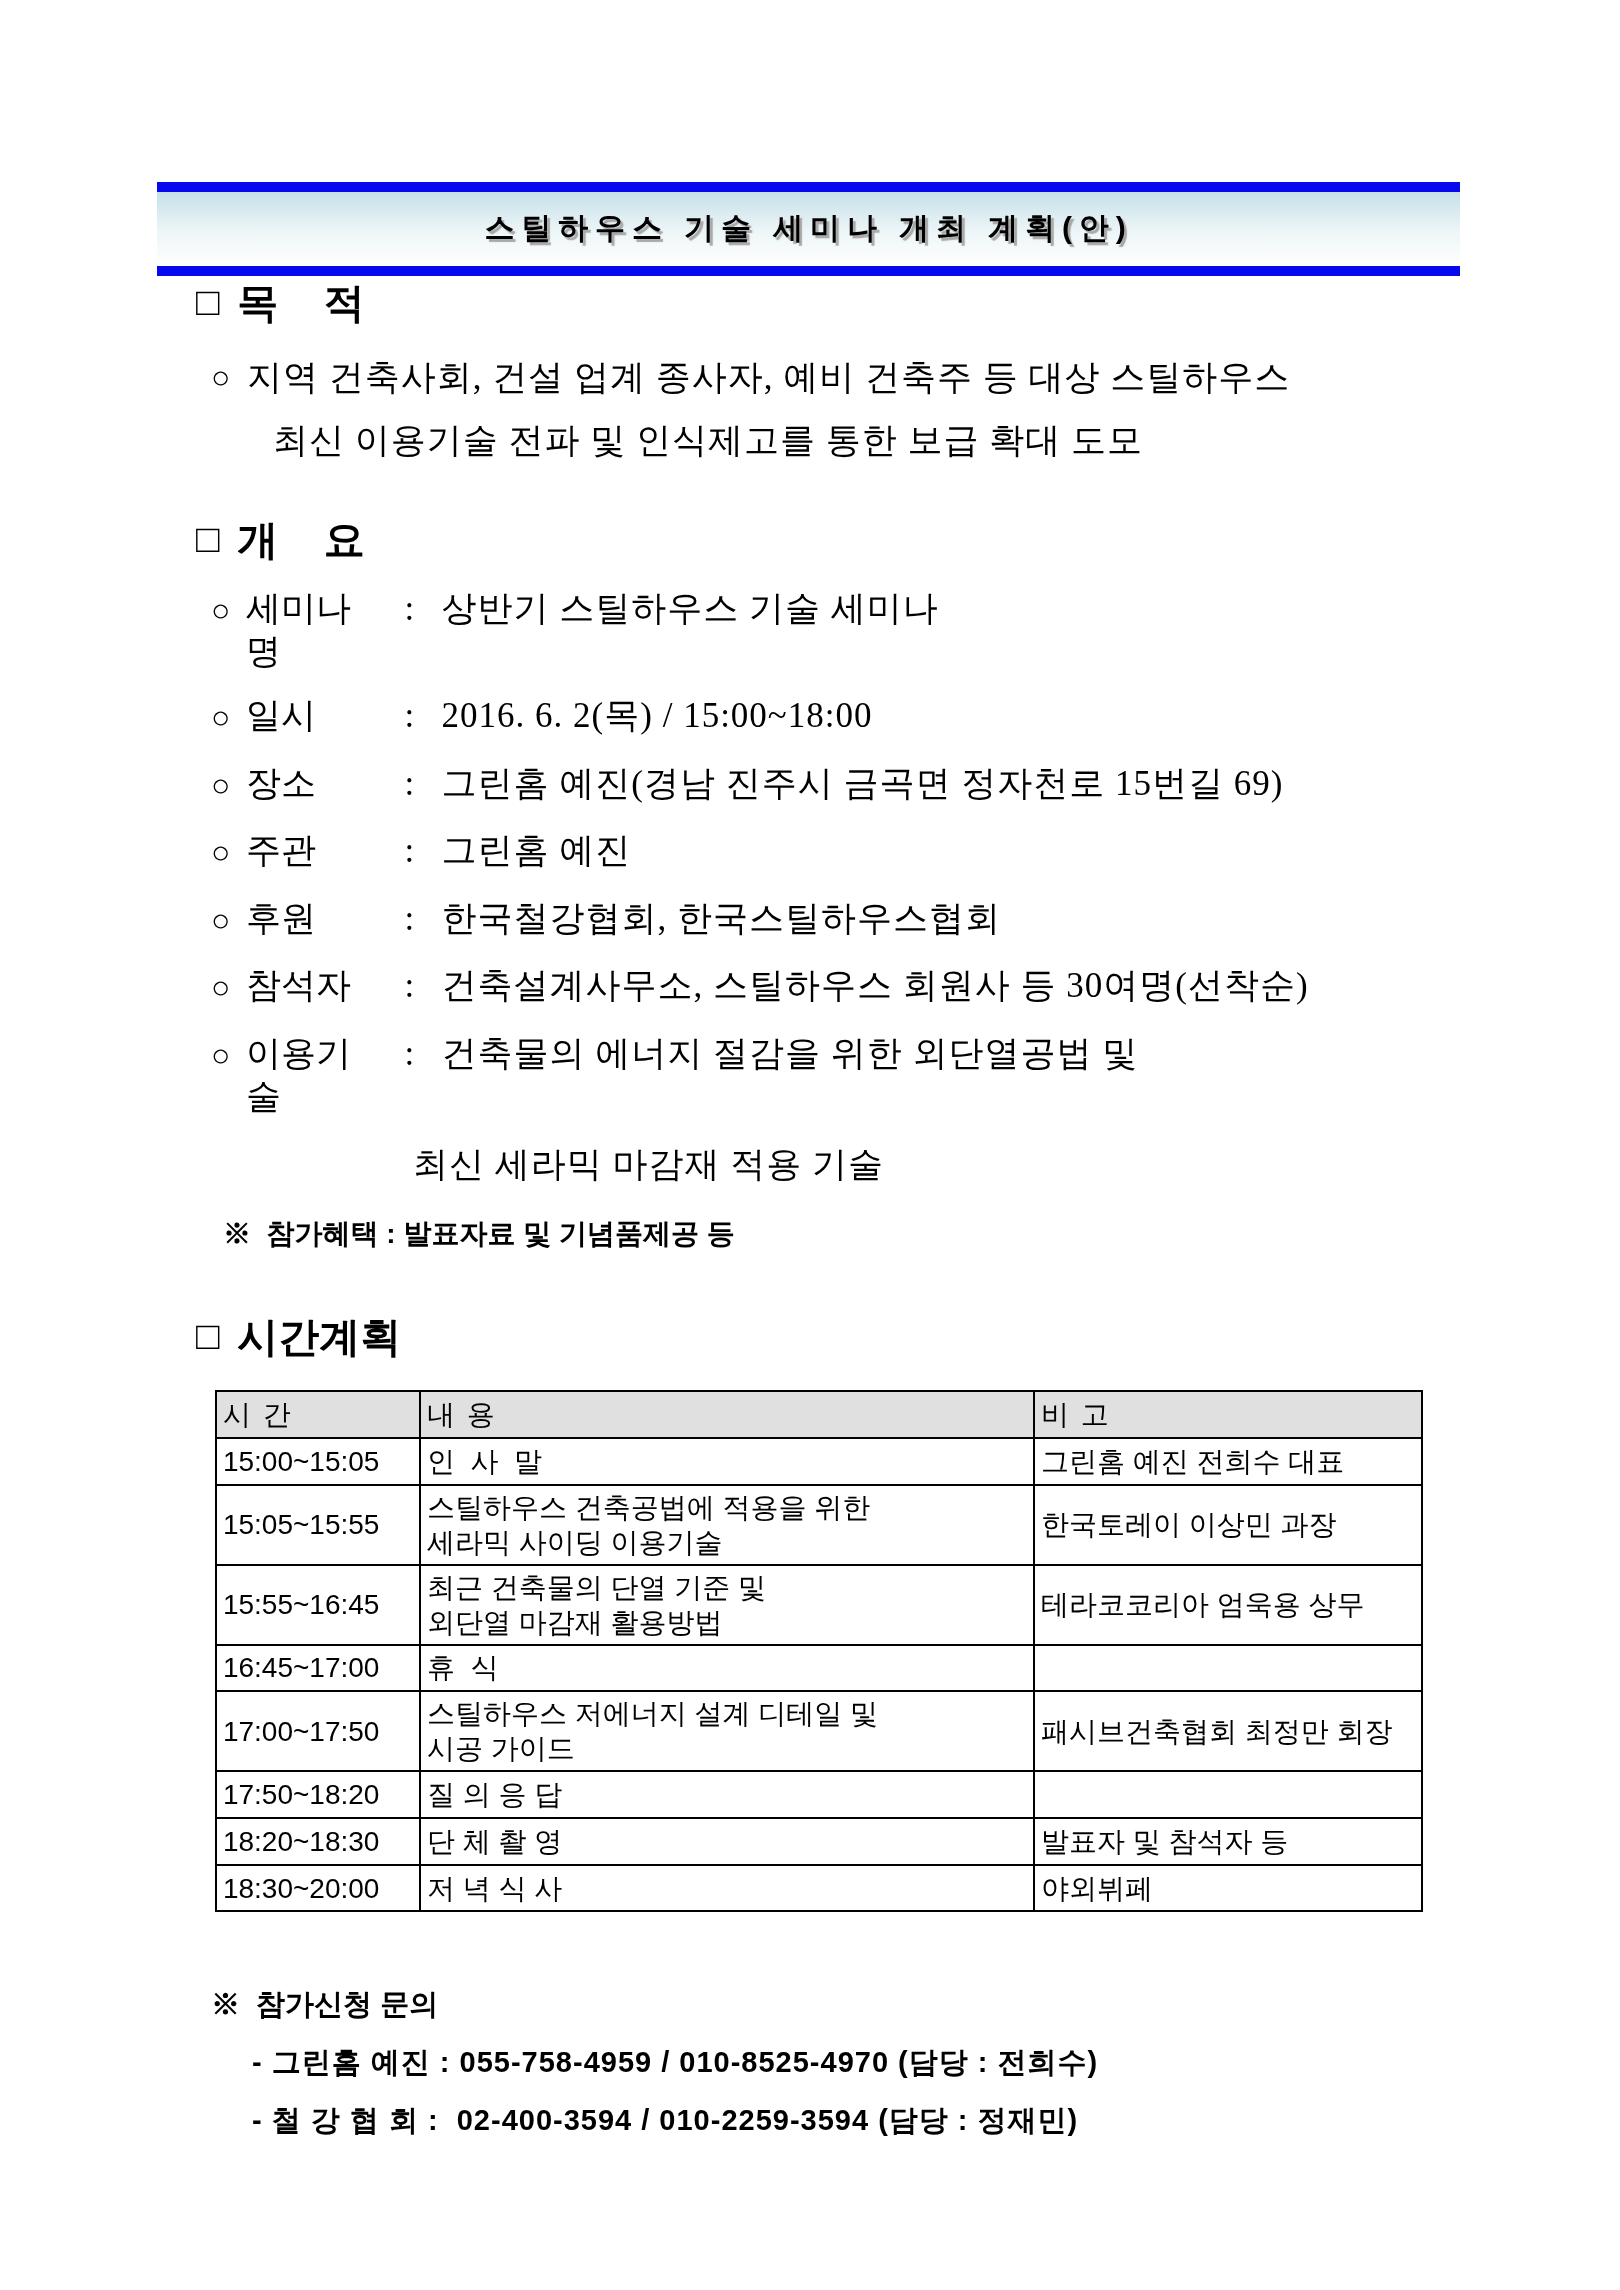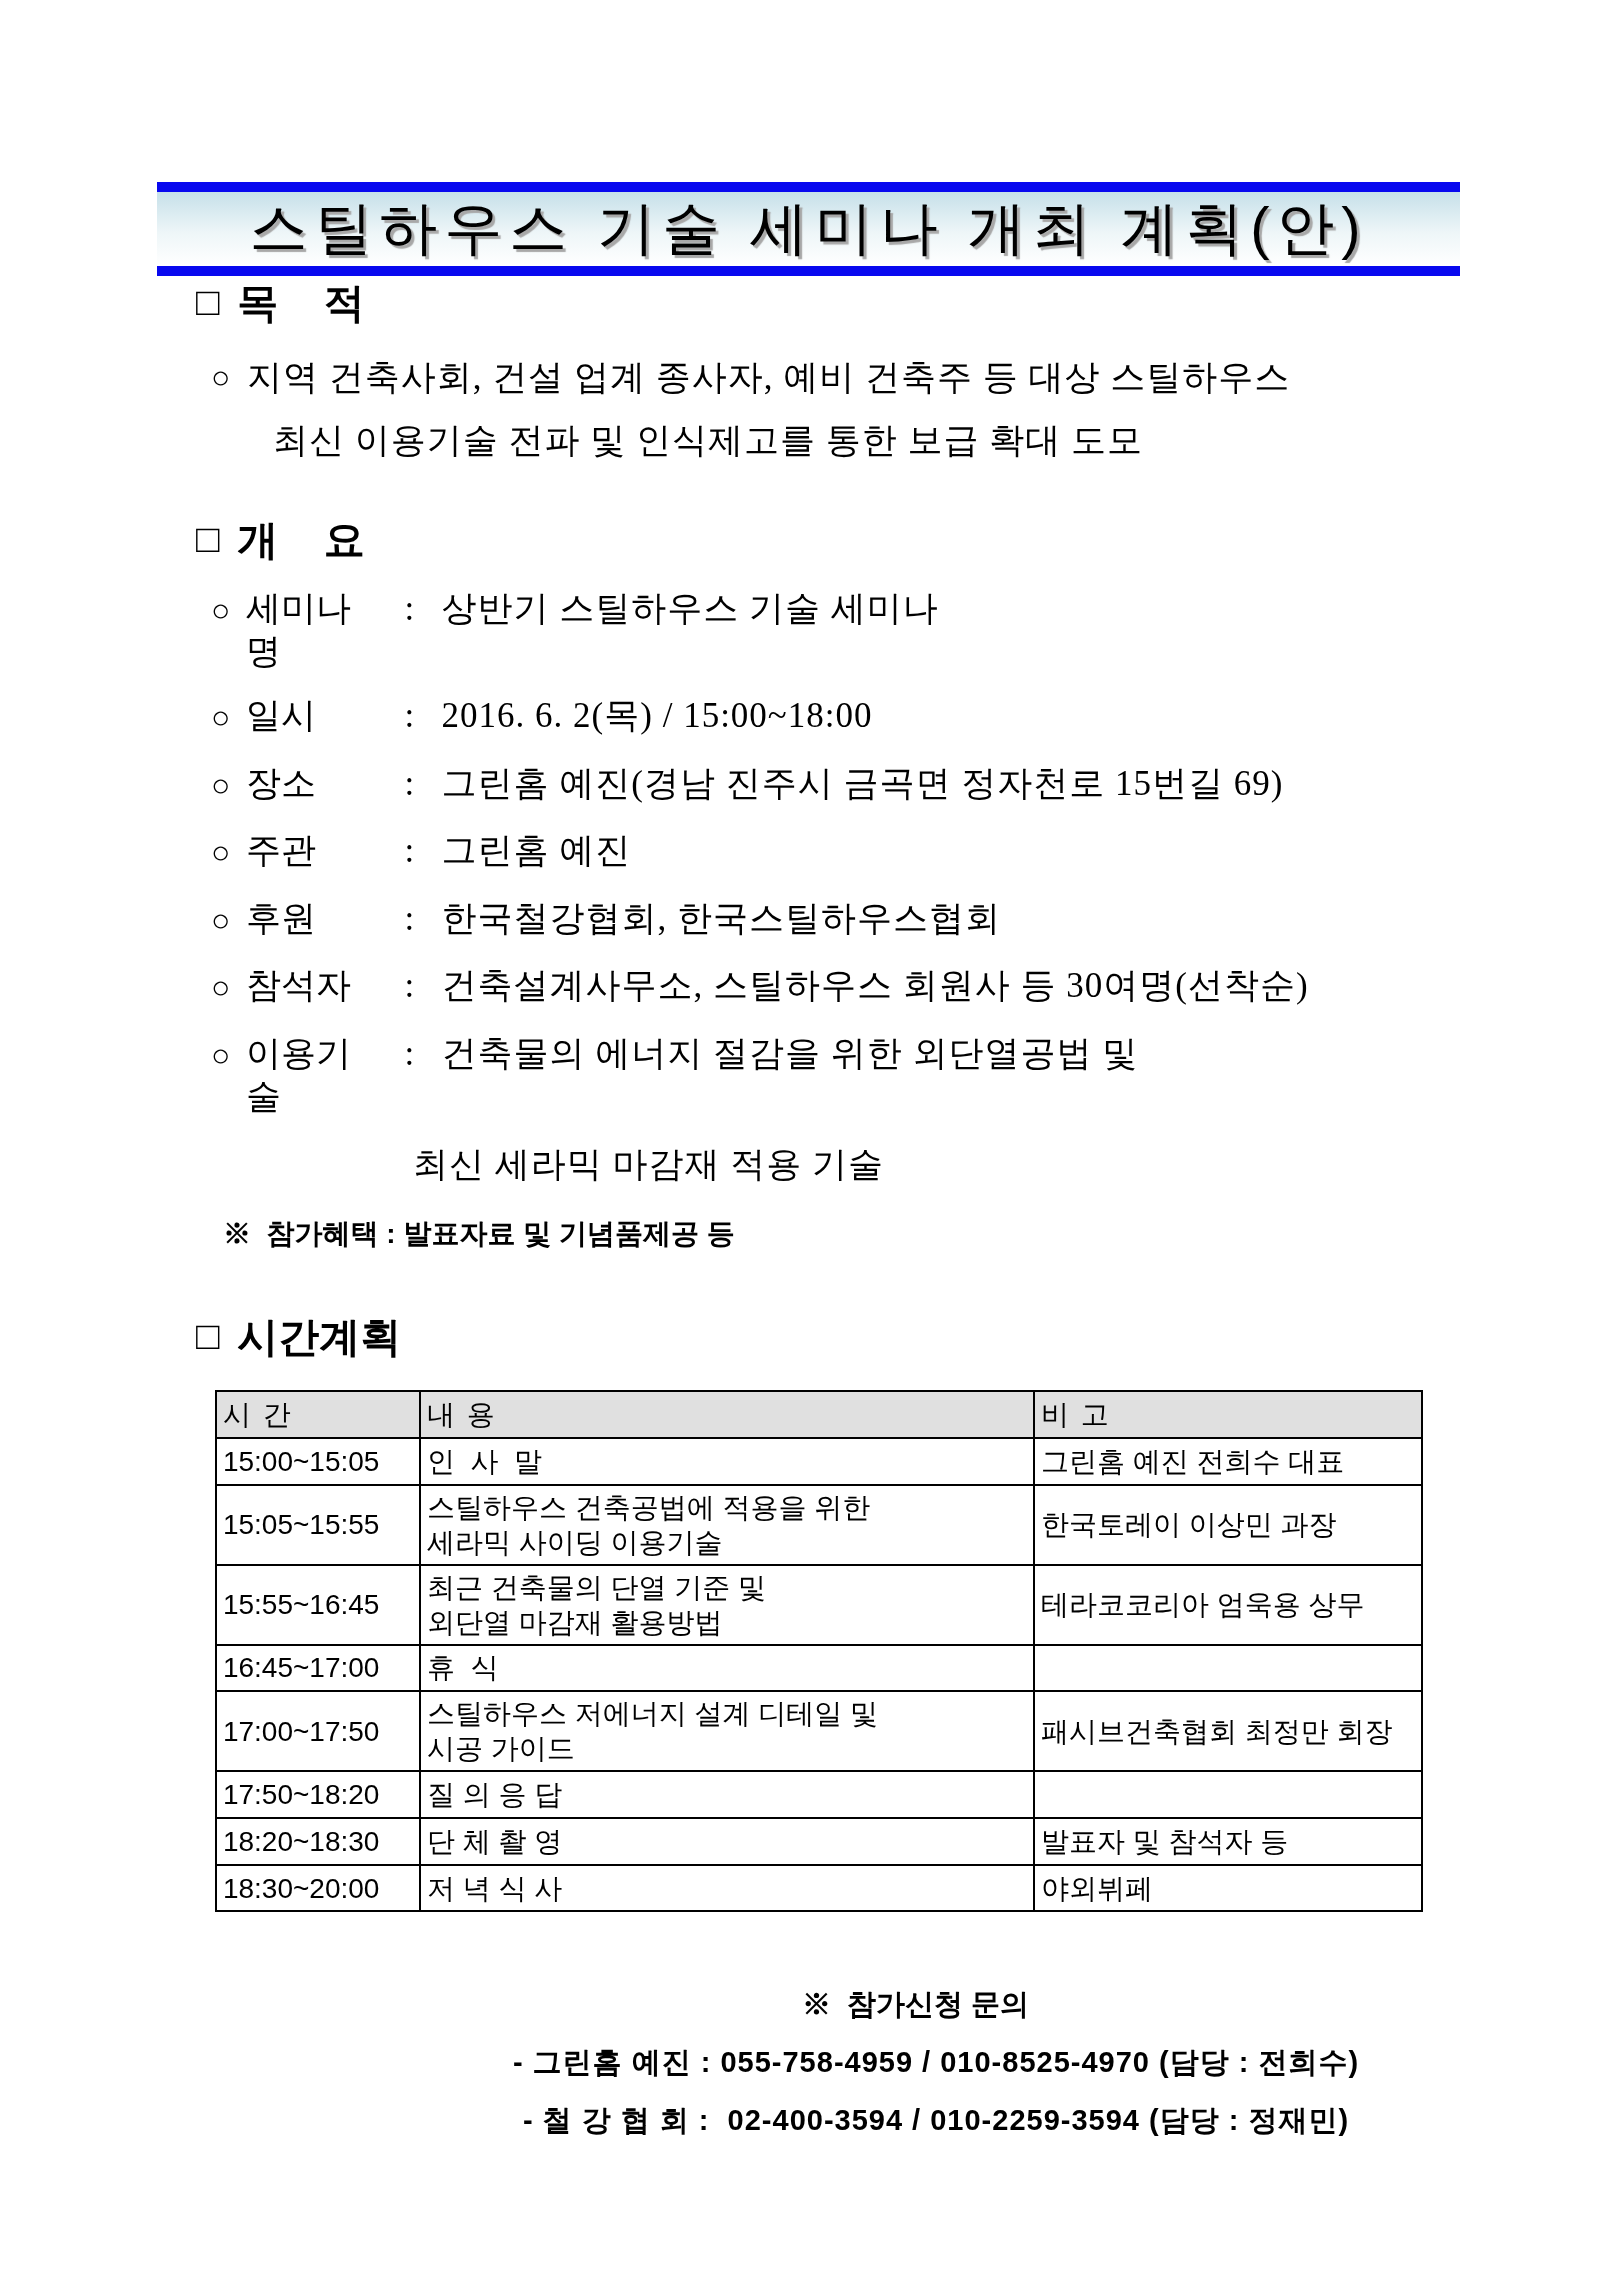--- a/index.html
+++ b/index.html
@@ -15,21 +15,21 @@
   
   .banner { margin: 182px 160px 0 157px; }
   .banner-bar { height: 9.8px; background: #0808ef; }
   .banner-body {
     height: 74px;
     background: linear-gradient(180deg, #c6e0e9 0%, #eef6f8 55%, #ffffff 100%);
     display: flex; align-items: center; justify-content: center;
   }
   .banner-title {
     font-family: "Liberation Sans", sans-serif;
-    font-weight: normal; font-size: 58px; letter-spacing: 6.9px;
+    font-weight: bold; font-size: 30px; letter-spacing: 6.9px;
     text-shadow: 2.9px 2.9px 1px #a8a8a8;
     white-space: pre-wrap;
   }
 
   
   .date-line {
     margin: 55px 160px 0 0;
     text-align: right;
     font-size: 34px; letter-spacing: 2px;
     white-space: pre-wrap;
@@ -100,21 +100,21 @@
     font-weight: normal;
     height: 37px;
     letter-spacing: 2px;
   }
   .schedule-table td { height: 37px; }
   .col-time  { width: 204px; }
   .col-cont  { width: 614px; }
   .col-note  { width: 388px; }
 
   
-  .contact { margin: 73px 0 0 211px; font-family: "Liberation Sans", sans-serif; font-weight: bold; text-align: center; }
+  .contact { margin: 73px 0 0 211px; font-family: "Liberation Sans", sans-serif; font-weight: bold; }
   .contact-heading { font-size: 29px; white-space: pre-wrap; }
   .contact-line { margin: 17.6px 0 0 41px; font-size: 29px; letter-spacing: 1px; white-space: pre-wrap; }
 </style>
 </head>
 <body>
 
 <div class="page">
 
   <div class="banner">
     <div class="banner-bar"></div>

